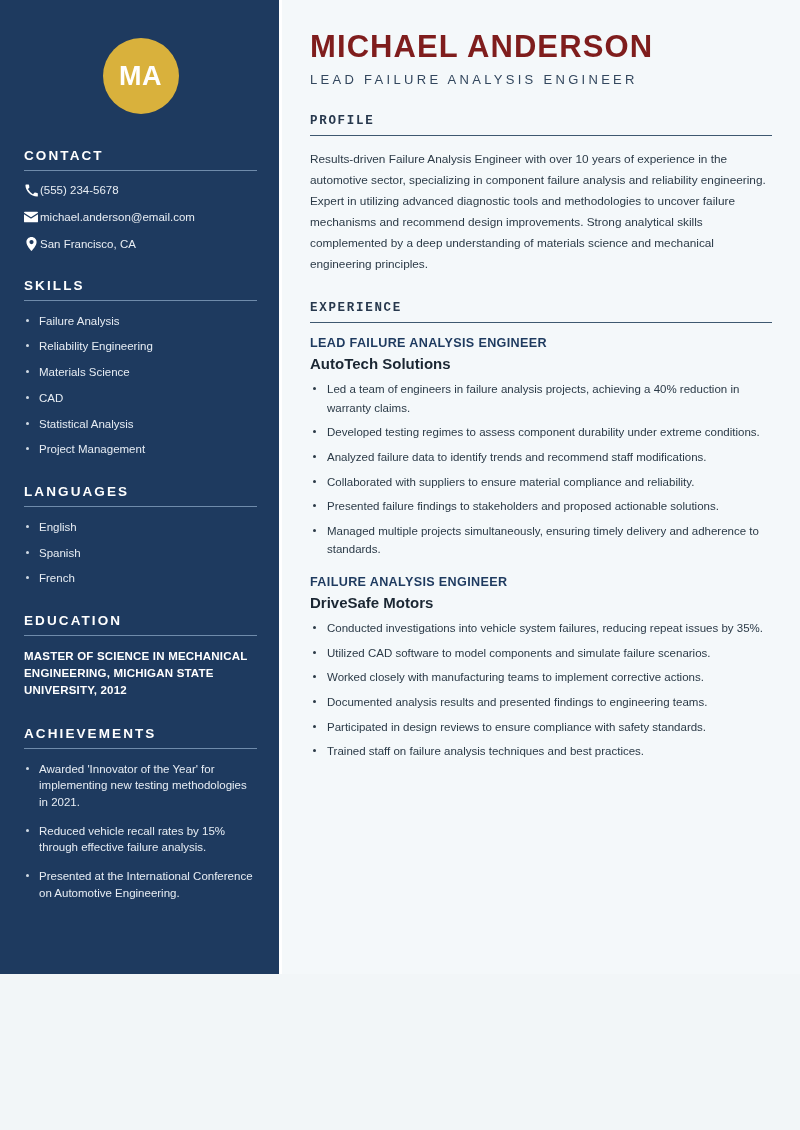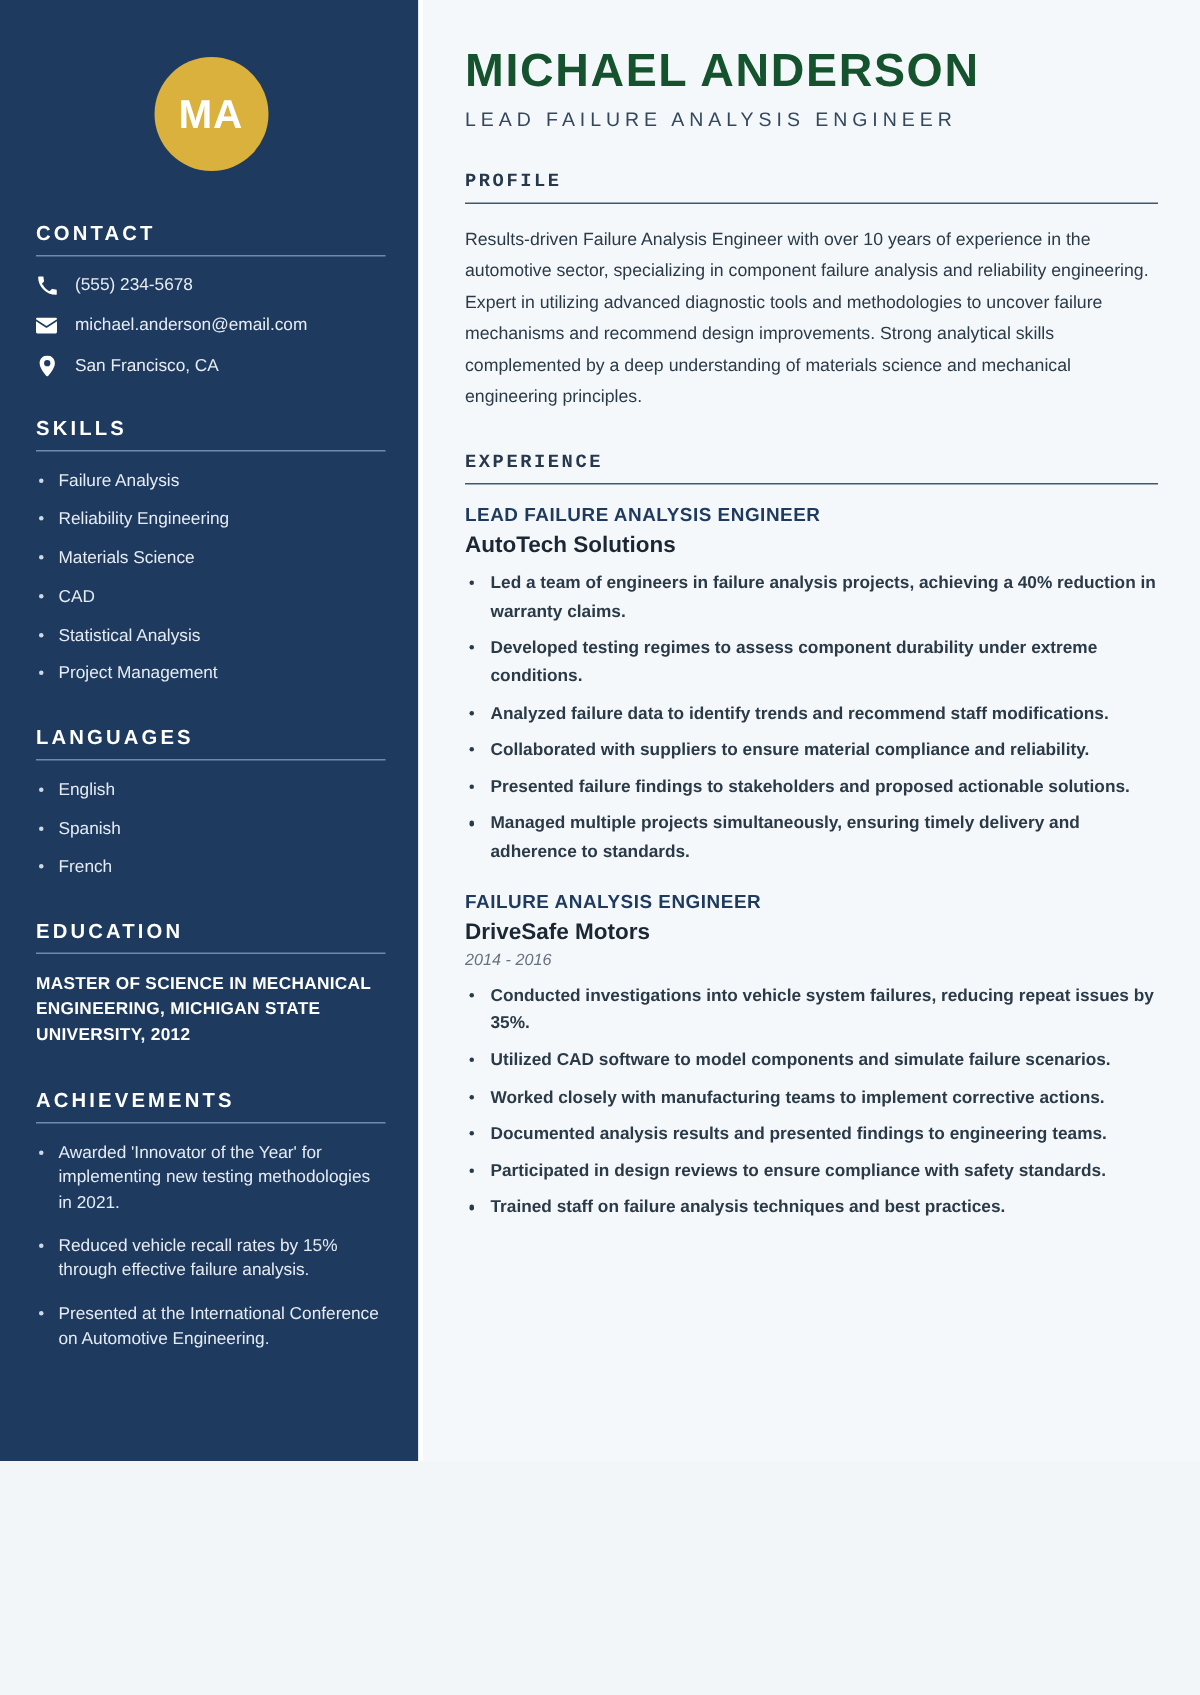--- a/index.html
+++ b/index.html
@@ -62,21 +62,21 @@
   }
   .side-rule {
     height: 1px;
     background: #6f8bab;
     margin-bottom: 12px;
   }
 
   .contact-row {
     display: flex;
     align-items: center;
-    gap: 12px;
+    gap: 2px;
     margin-bottom: 12px;
     font-size: 11.5px;
     color: #e8edf3;
     line-height: 1.3;
   }
   .contact-row .ic {
     flex: 0 0 14px;
     width: 14px;
     height: 14px;
     display: flex;
@@ -127,21 +127,21 @@
     content: "";
     position: absolute;
     left: 0; top: 0; bottom: 0;
     width: 3px;
     background: #ffffff;
   }
 
   .name {
     font-size: 31px;
     font-weight: bold;
-    color: #14532d;
+    color: #7f1d1d;
     letter-spacing: 1.1px;
     line-height: 1.1;
   }
   .title-sub {
     font-size: 13px;
     color: #33475e;
     letter-spacing: 3.3px;
     margin-top: 8px;
     margin-bottom: 27px;
   }
@@ -190,21 +190,20 @@
   }
 
   ul.bullets { list-style: none; margin-bottom: 16px; }
   ul.bullets li {
     position: relative;
     font-size: 11.5px;
     color: #2b3a47;
     line-height: 1.62;
     padding-left: 17px;
     margin-bottom: 6px;
-    font-weight: bold;
   }
   ul.bullets li::before {
     content: "";
     position: absolute;
     left: 3px;
     top: 7px;
     width: 3.2px;
     height: 3.2px;
     border-radius: 50%;
     background: #2b3a47;
@@ -322,21 +321,20 @@
         <li>Developed testing regimes to assess component durability under extreme conditions.</li>
         <li>Analyzed failure data to identify trends and recommend staff modifications.</li>
         <li>Collaborated with suppliers to ensure material compliance and reliability.</li>
         <li>Presented failure findings to stakeholders and proposed actionable solutions.</li>
         <li>Managed multiple projects simultaneously, ensuring timely delivery and adherence to standards.</li>
       </ul>
 
       <div class="job">
         <div class="job-title">FAILURE ANALYSIS ENGINEER</div>
         <div class="job-company">DriveSafe Motors</div>
-        <div class="job-dates">2014 - 2016</div>
       </div>
       <ul class="bullets">
         <li>Conducted investigations into vehicle system failures, reducing repeat issues by 35%.</li>
         <li>Utilized CAD software to model components and simulate failure scenarios.</li>
         <li>Worked closely with manufacturing teams to implement corrective actions.</li>
         <li>Documented analysis results and presented findings to engineering teams.</li>
         <li>Participated in design reviews to ensure compliance with safety standards.</li>
         <li>Trained staff on failure analysis techniques and best practices.</li>
       </ul>
     </section>

